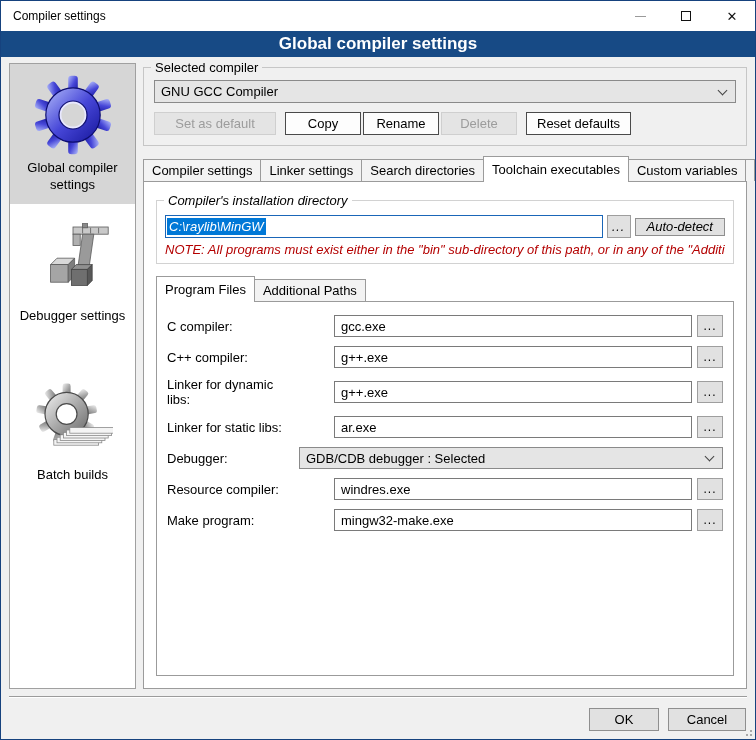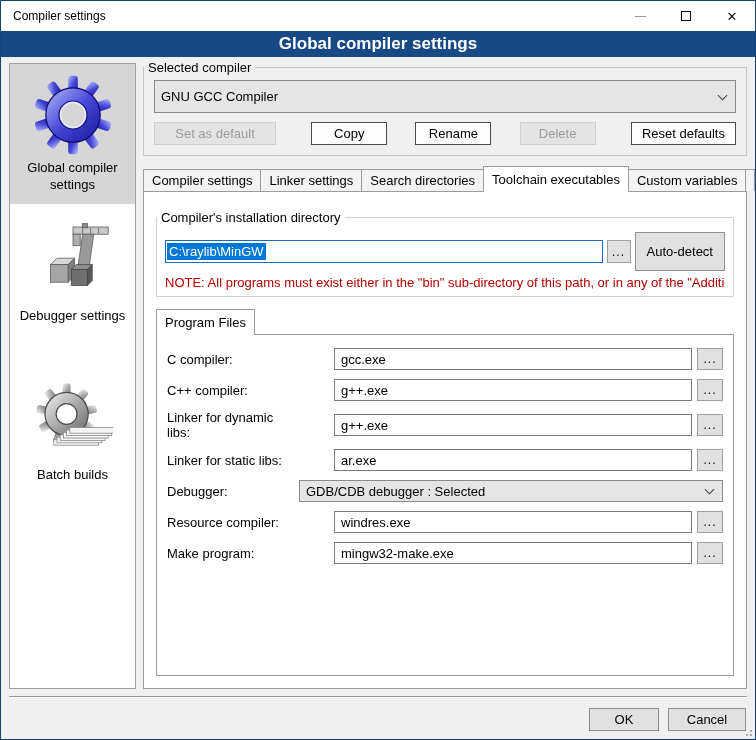--- a/index.html
+++ b/index.html
@@ -32,29 +32,29 @@
   .side-item.selected { background:#d6d6d6; }
   .side-item + .side-item { margin-top:8px; }
   .side-item:nth-child(3) { margin-top:36px; }
   .side-icon { width:80px; height:80px; }
   .side-label { font-size:13px; text-align:center; line-height:1.3; margin-top:5px; }
 
   
   .main { flex:1; display:flex; flex-direction:column; min-width:0; }
 
   .groupbox { position:relative; border:1px solid #c6c6c6; }
-  .groupbox > .legend { position:absolute; top:-8px; left:0; padding:0 4px; background:#f0f0f0; font-size:13px; }
+  .groupbox > .legend { position:absolute; top:-8px; left:7px; padding:0 4px; background:#f0f0f0; font-size:13px; }
   .groupbox.on-white > .legend { background:#fff; }
 
   .compiler-group { margin-top:4px; padding:12px 10px 10px 10px; flex:0 0 auto; }
-  .combo { height:33px; border:1px solid #8a8a8a; background:#e5e5e5; display:flex;
+  .combo { height:23px; border:1px solid #8a8a8a; background:#e5e5e5; display:flex;
            align-items:center; justify-content:space-between; padding:0 9px 0 6px; }
   .chev { width:7px; height:7px; border-right:1.5px solid #444; border-bottom:1.5px solid #444;
           transform:rotate(45deg); margin-top:-3px; flex:0 0 auto; }
-  .btn-row { display:flex; justify-content:space-between; gap:2px; margin-top:9px; }
+  .btn-row { display:flex; justify-content:flex-start; gap:2px; margin-top:9px; }
   .btn { height:23px; display:flex; align-items:center; justify-content:center;
          background:#fdfdfd; border:1px solid #4a4a4a; font-size:13px; padding:0 10px; }
   .btn.gray { background:#e1e1e1; border:1px solid #8f8f8f; }
   .btn.disabled { background:#e4e4e4; border:1px solid #cfcfcf; color:#9c9c9c; }
   .w-setdef { min-width:122px; margin-right:7px; }
   .w-std { min-width:76px; }
   .w-reset { min-width:104px; margin-left:7px; }
 
   
   .tabbar { display:flex; align-items:flex-end; margin-top:10px; position:relative; z-index:2; }
@@ -64,28 +64,28 @@
   .tab.selected { background:#fff; height:26px; margin-bottom:-1px; z-index:3; }
   .tab.clipped { width:38px; overflow:hidden; padding-right:0; }
   .tab-scrolls { margin-left:auto; display:flex; gap:2px; padding-bottom:2px; }
   .tab-scroll { width:20px; height:20px; border:1px solid #9b9b9b; background:#f0f0f0;
                 display:flex; align-items:center; justify-content:center; font-size:8px; color:#222; }
 
   .tabpanel { border:1px solid #9b9b9b; background:#fff; flex:1; padding:13px 12px 12px 12px;
               display:flex; flex-direction:column; min-height:0; position:relative; z-index:1; }
 
   
-  .install-group { margin-top:12px; padding:14px 8px 6px 8px; border-color:#d2d2d2; flex:0 0 auto; }
+  .install-group { margin-top:5px; padding:14px 8px 6px 8px; border-color:#d2d2d2; flex:0 0 auto;font-style:italic; }
   .install-row { display:flex; gap:4px; align-items:center; }
   .dir-input { flex:1; height:23px; border:1px solid #1a66b8; background:#fff;
                display:flex; align-items:center; padding:0 1px; overflow:hidden; }
   .dir-sel { background:#0078d7; color:#fff; padding:1px 2px; white-space:nowrap; }
   .browse-btn { width:24px; height:23px; padding:0; background:#e1e1e1; border:1px solid #9e9e9e;
                 font-size:12px; letter-spacing:1px; }
-  .autodetect-btn { height:39px; padding:8px 11px; }
+  .autodetect-btn { height:18px; padding:8px 11px; }
   .note { color:#b40000; font-size:13px; margin-top:4px; white-space:nowrap; overflow:hidden; }
 
   
   .subtabbar { display:flex; align-items:flex-end; margin-top:12px; position:relative; z-index:2; }
   .subpanel { border:1px solid #9b9b9b; background:#fff; flex:1; padding:13px 10px 10px 10px;
               display:flex; flex-direction:column; min-height:0; position:relative; z-index:1; }
 
   .frow { display:flex; align-items:center; margin-bottom:9px; flex:0 0 auto; }
   .flabel { width:132px; flex:0 0 132px; font-size:13px; }
   .fvalue { flex:1; display:flex; gap:5px; align-items:center; min-width:0; }
@@ -262,20 +262,21 @@
                 <span class="dir-sel">C:\raylib\MinGW</span>
               </div>
               <div class="btn browse-btn">...</div>
               <div class="btn gray autodetect-btn">Auto-detect</div>
             </div>
             <div class="note">NOTE: All programs must exist either in the "bin" sub-directory of this path, or in any of the "Additional</div>
           </div>
 
           <div class="subtabbar">
             <div class="tab selected">Program Files</div>
+            <div class="tab">Additional Paths</div>
           </div>
 
           <div class="subpanel">
 
             <div class="frow">
               <span class="flabel">C compiler:</span>
               <div class="fvalue">
                 <div class="finput">gcc.exe</div>
                 <div class="fbrowse">...</div>
               </div>

